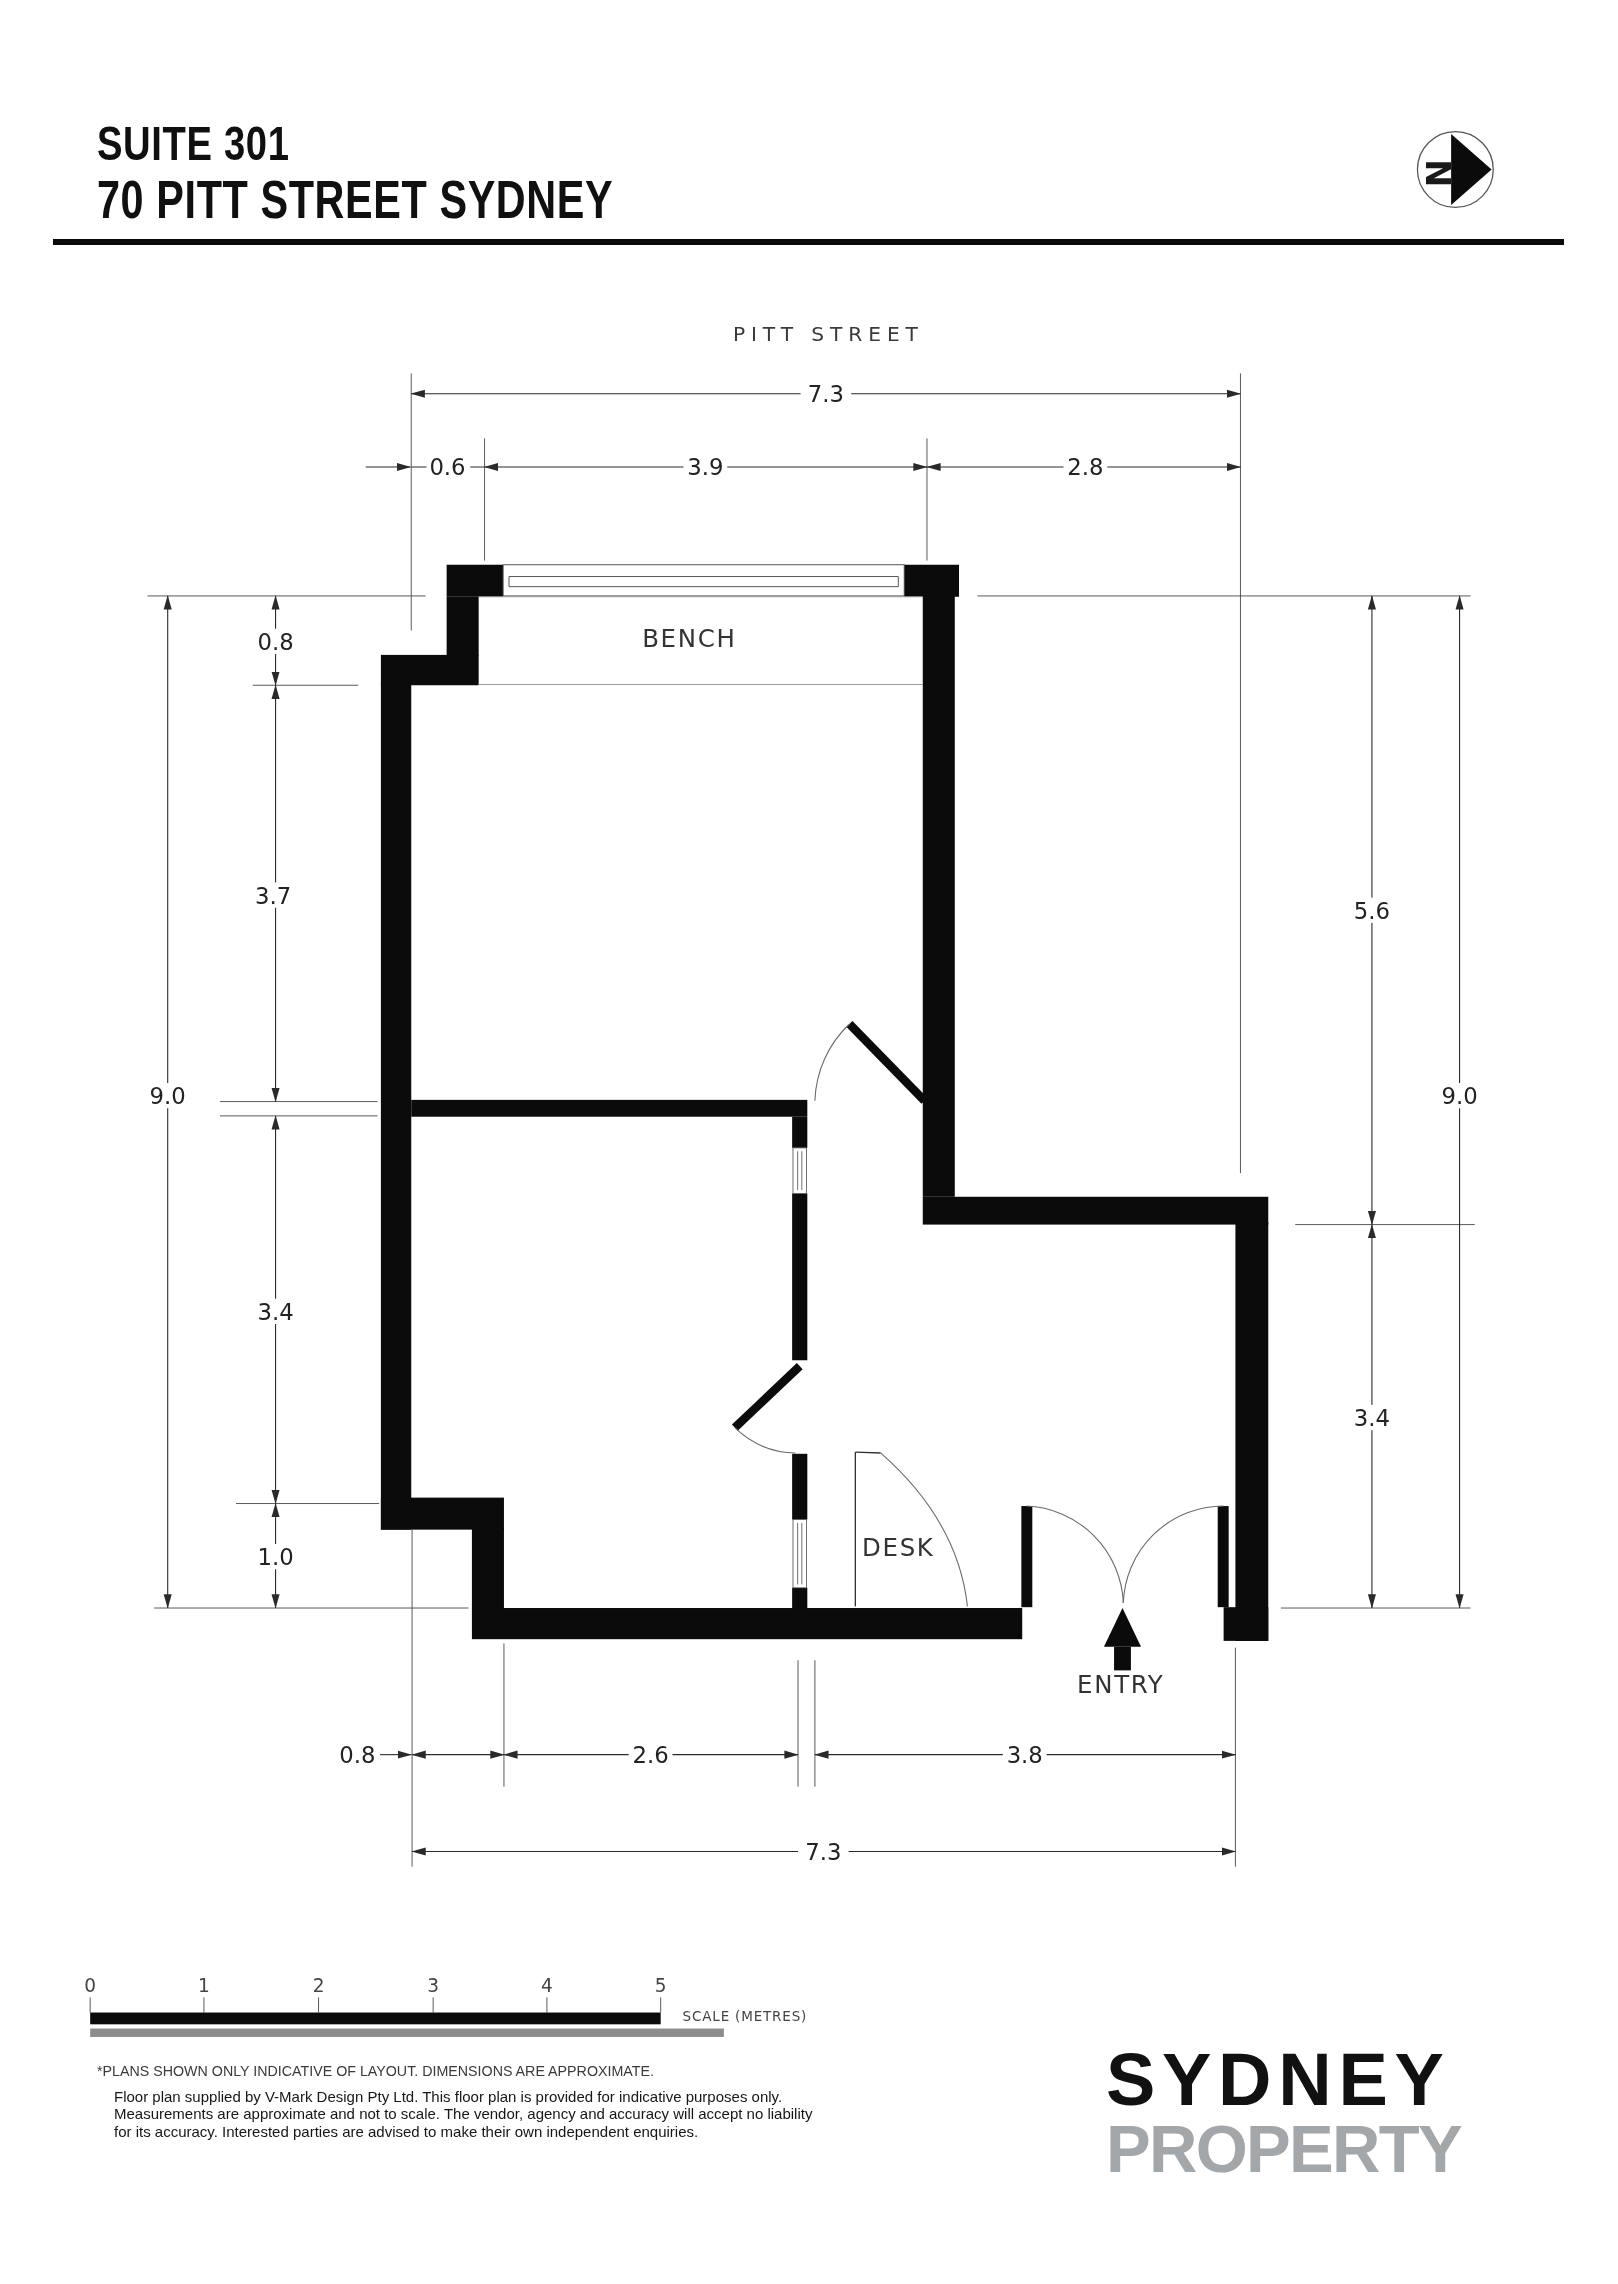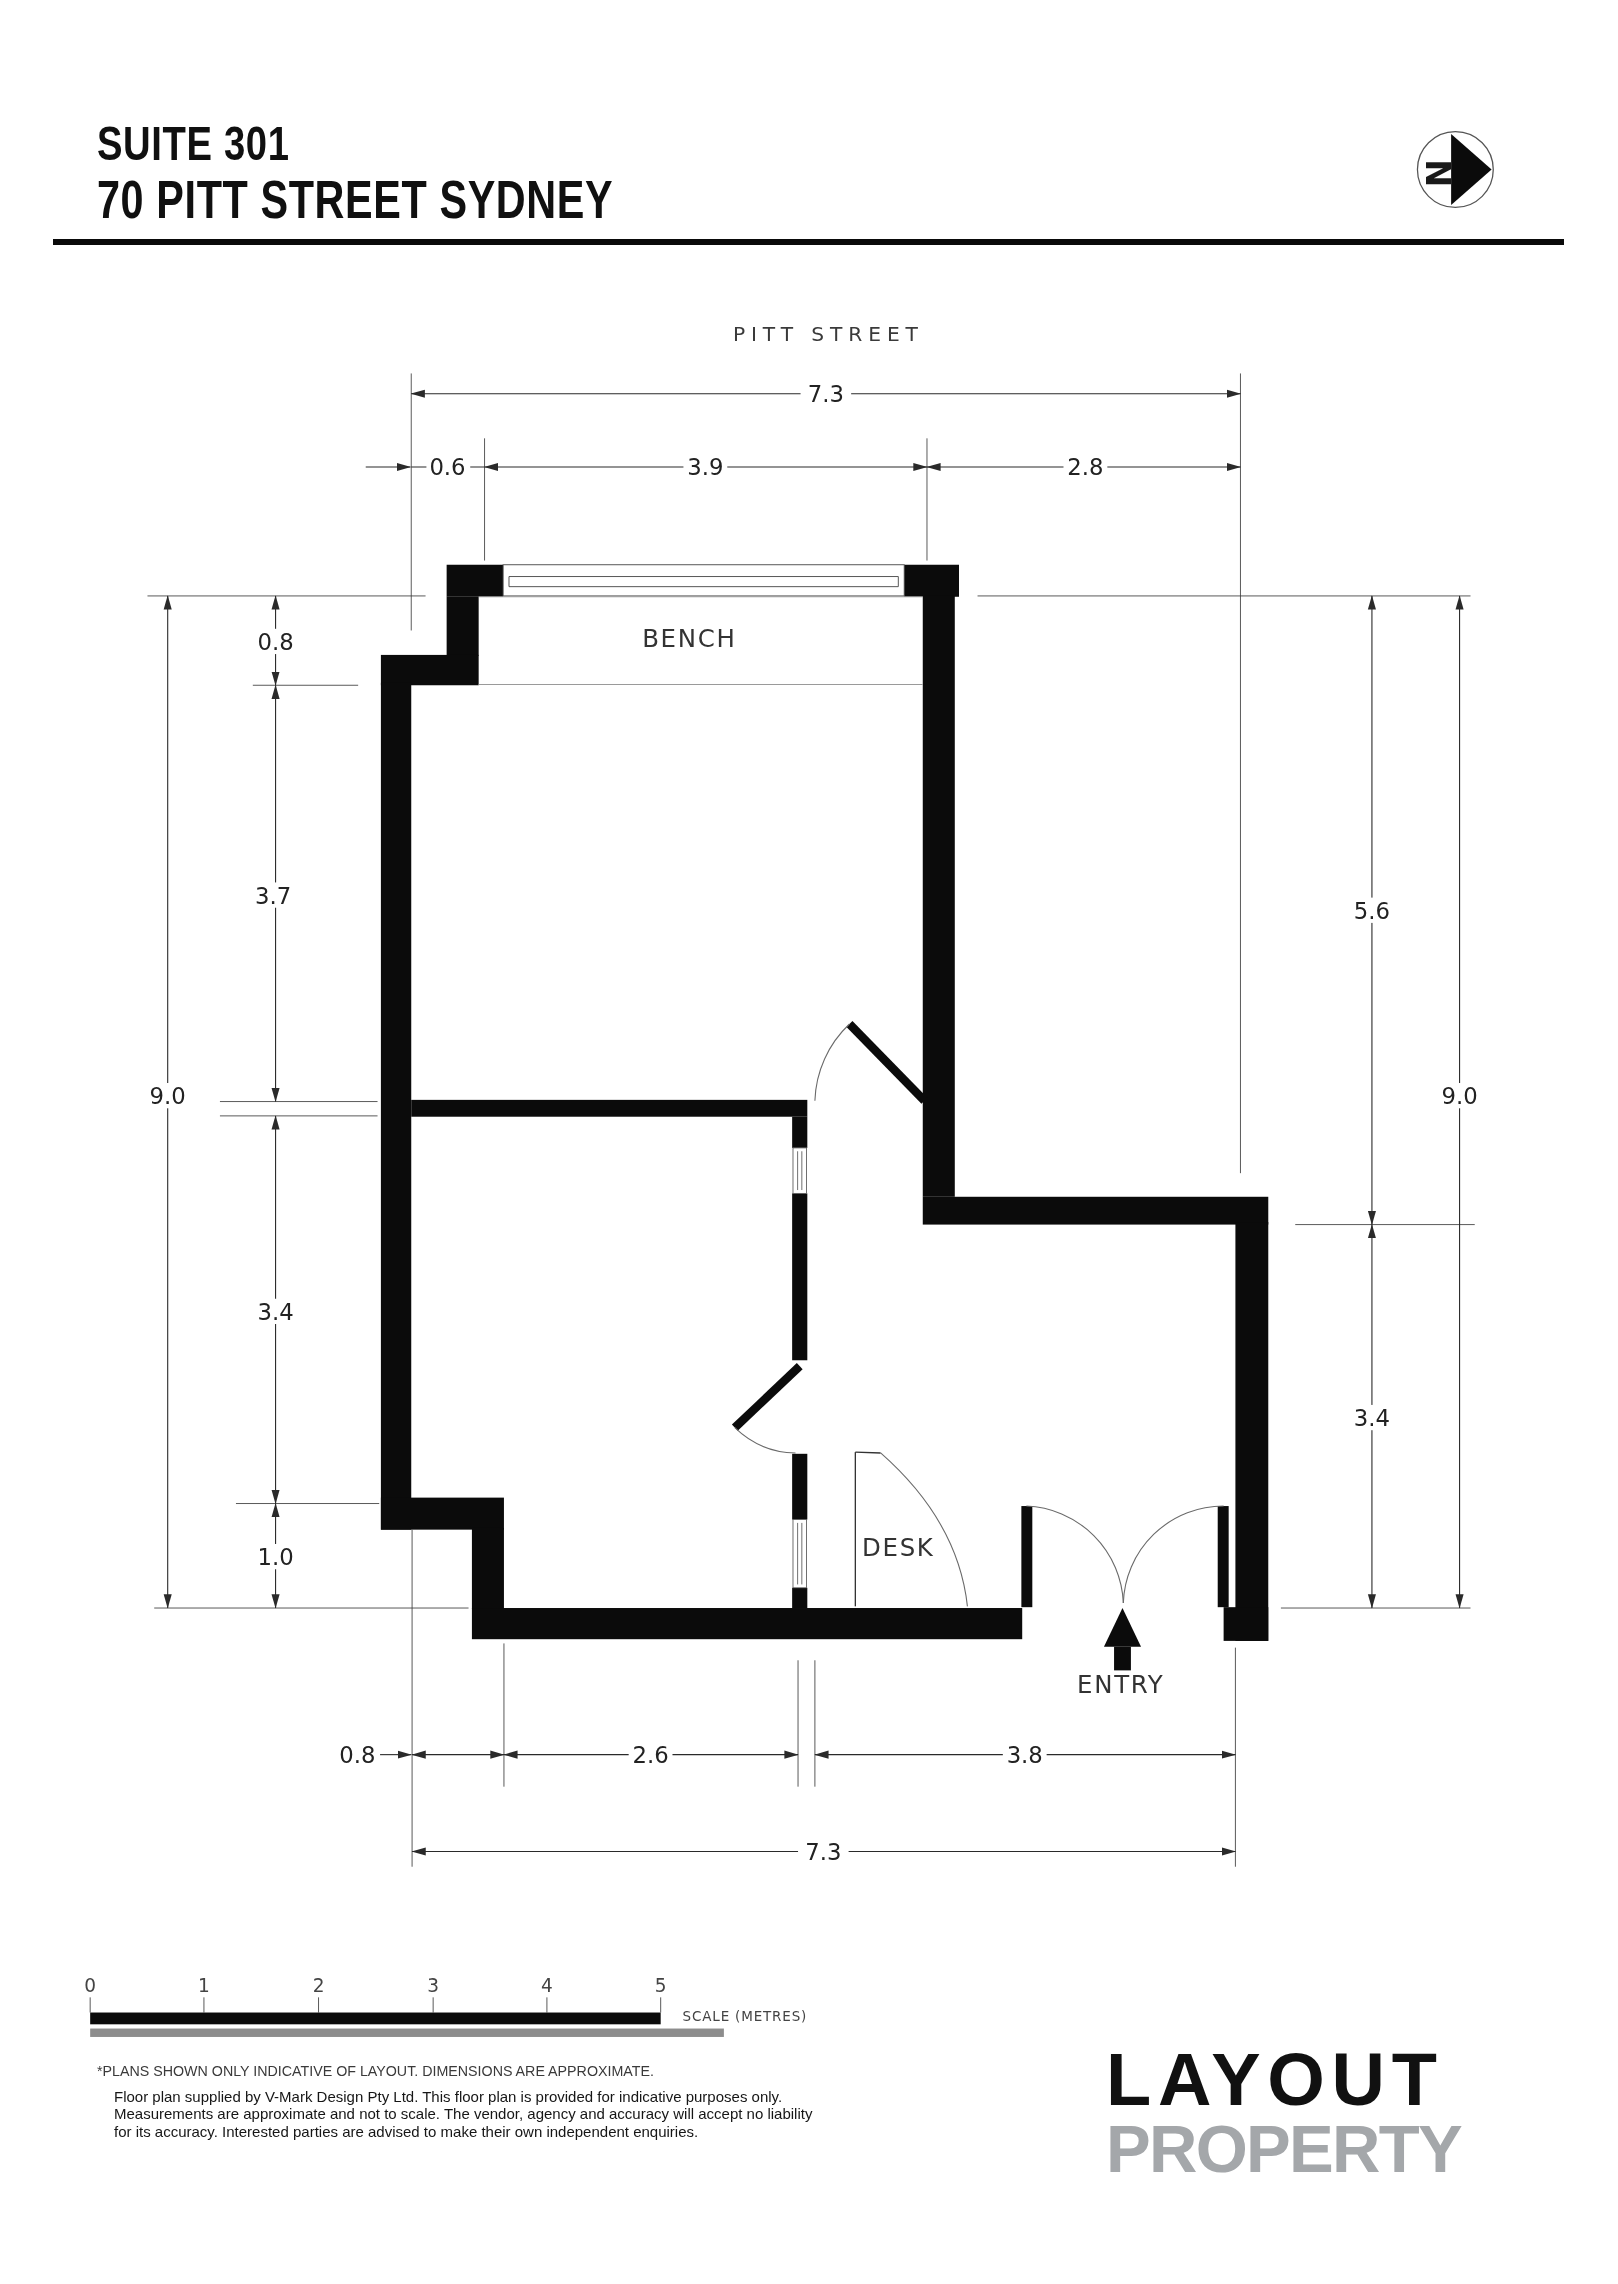--- a/index.html
+++ b/index.html
@@ -237,18 +237,18 @@
   </svg>
 
   <div id="disclaimer-star">*PLANS SHOWN ONLY INDICATIVE OF LAYOUT. DIMENSIONS ARE APPROXIMATE.</div>
   <div id="disclaimer-body">
     <div>Floor plan supplied by V-Mark Design Pty Ltd. This floor plan is provided for indicative purposes only.</div>
     <div>Measurements are approximate and not to scale. The vendor, agency and accuracy will accept no liability</div>
     <div>for its accuracy. Interested parties are advised to make their own independent enquiries.</div>
   </div>
 
   <div id="logo">
-    <div class="name">LAYOUT</div>
+    <div class="name">SYDNEY</div>
     <div class="type">PROPERTY</div>
   </div>
 
 </div>
 
 
 </body></html>

